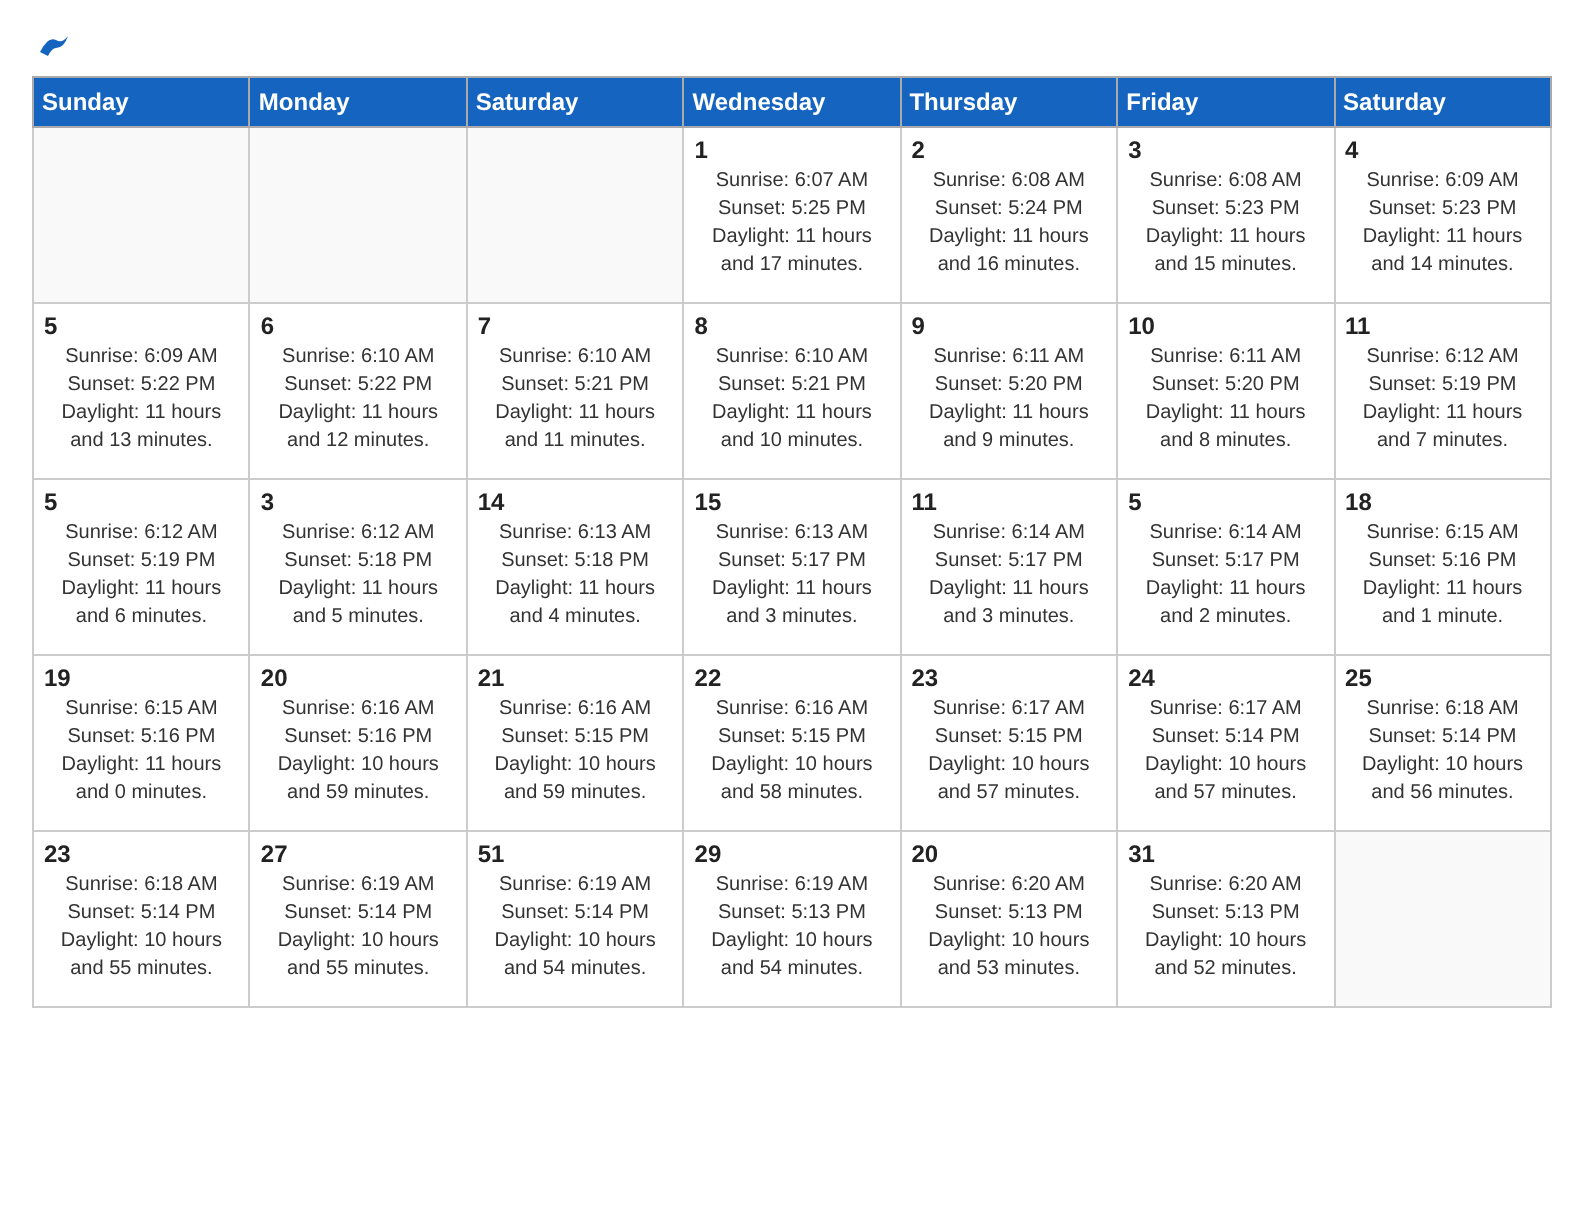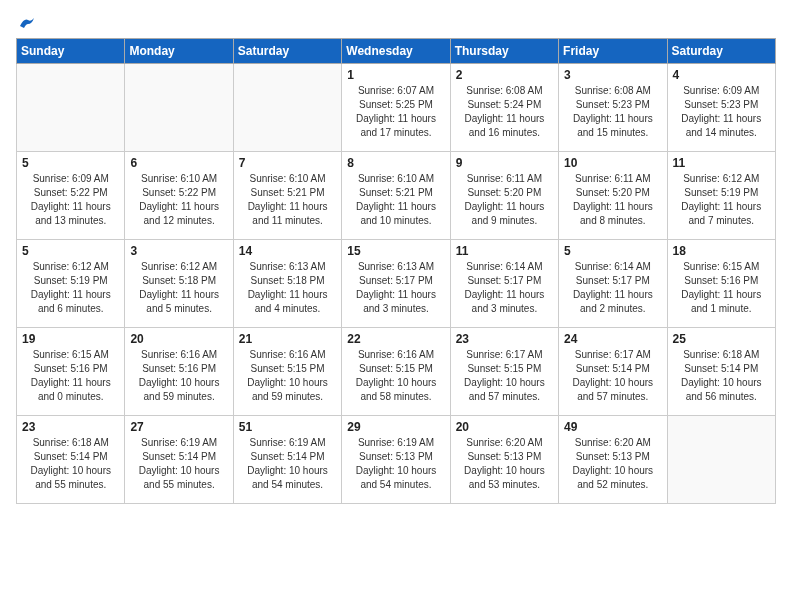--- a/index.html
+++ b/index.html
@@ -341,21 +341,21 @@
 and 54 minutes.</div>
         </td>
         <td>
           <span class="day-number">20</span>
           <div class="day-info" style="white-space: pre-line;">Sunrise: 6:20 AM
 Sunset: 5:13 PM
 Daylight: 10 hours
 and 53 minutes.</div>
         </td>
         <td>
-          <span class="day-number">49</span>
+          <span class="day-number">31</span>
           <div class="day-info" style="white-space: pre-line;">Sunrise: 6:20 AM
 Sunset: 5:13 PM
 Daylight: 10 hours
 and 52 minutes.</div>
         </td>
         <td class="empty"></td>
       </tr>
     </tbody>
 </table>
 

